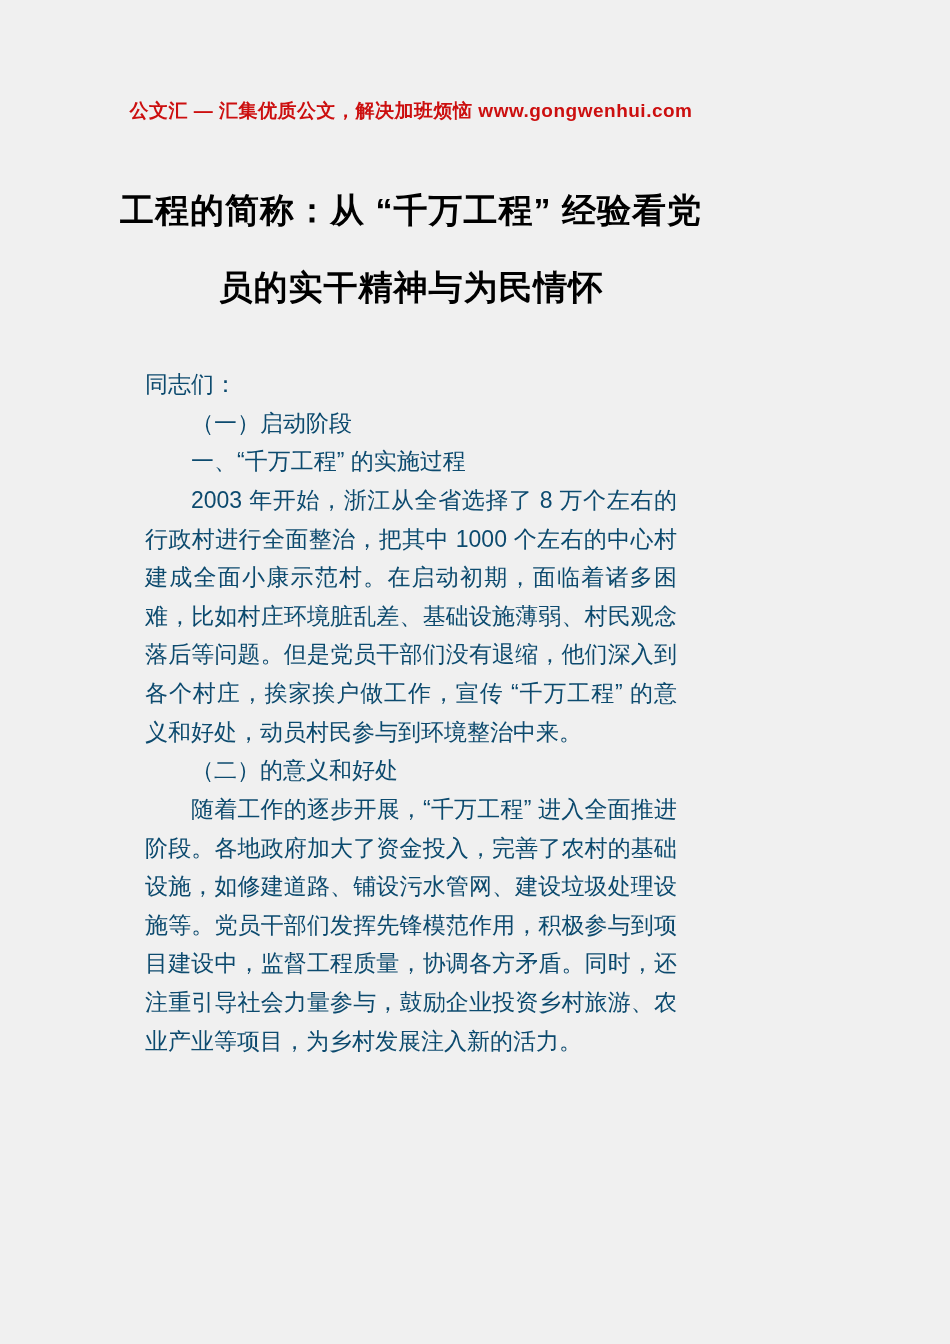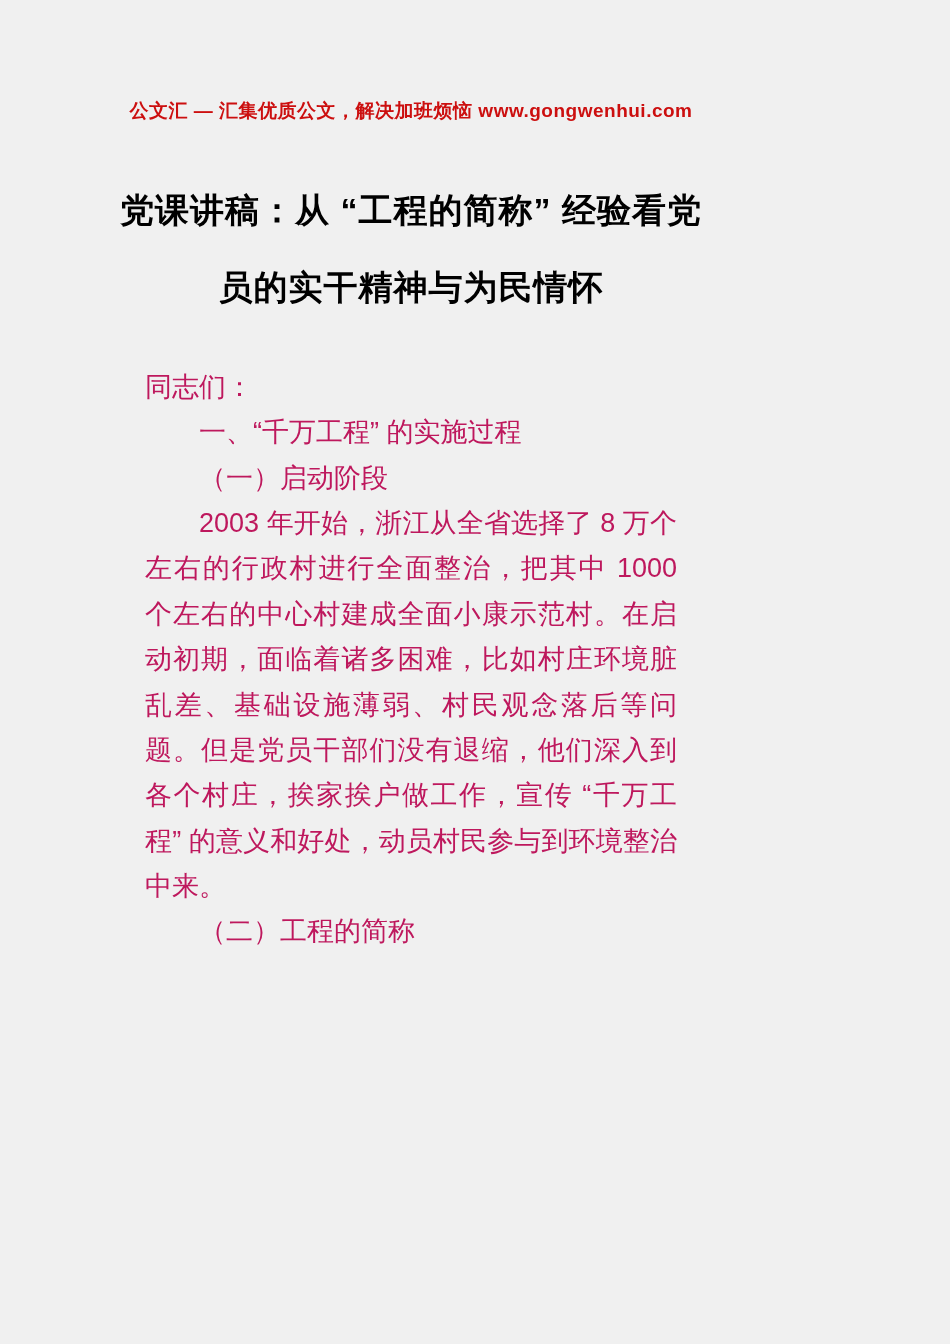--- a/index.html
+++ b/index.html
@@ -32,44 +32,45 @@
       margin: 48px 120px 0 120px;
       text-align: center;
       font-size: 34px;
       font-weight: bold;
       line-height: 2.25;
       color: #000000;
       letter-spacing: 1px;
     }
     .doc-body {
       margin: 40px 145px 0 145px;
-      font-size: 27px;
+      font-size: 23px;
       line-height: 1.68;
       text-align: justify;
       text-justify: inter-ideograph;
-      color: #be185d;
+      color: #0c4a6e;
     }
     .doc-body p {
       margin: 0;
       padding: 0;
     }
     .doc-body p.indent {
       text-indent: 2em;
     }
   </style>
 </head>
 <body>
 
 <div class="page">
 
   <div class="site-banner">公文汇 — 汇集优质公文，解决加班烦恼 www.gongwenhui.com</div>
 
-  <h1 class="doc-title">党课讲稿：从 “工程的简称” 经验看党员的实干精神与为民情怀</h1>
+  <h1 class="doc-title">工程的简称：从 “千万工程” 经验看党员的实干精神与为民情怀</h1>
 
   <div class="doc-body">
     <p>同志们：</p>
+    <p class="indent">（一）启动阶段</p>
     <p class="indent">一、“千万工程” 的实施过程</p>
-    <p class="indent">（一）启动阶段</p>
     <p class="indent">2003 年开始，浙江从全省选择了 8 万个左右的行政村进行全面整治，把其中 1000 个左右的中心村建成全面小康示范村。在启动初期，面临着诸多困难，比如村庄环境脏乱差、基础设施薄弱、村民观念落后等问题。但是党员干部们没有退缩，他们深入到各个村庄，挨家挨户做工作，宣传 “千万工程” 的意义和好处，动员村民参与到环境整治中来。</p>
-    <p class="indent">（二）工程的简称</p>
+    <p class="indent">（二）的意义和好处</p>
+    <p class="indent">随着工作的逐步开展，“千万工程” 进入全面推进阶段。各地政府加大了资金投入，完善了农村的基础设施，如修建道路、铺设污水管网、建设垃圾处理设施等。党员干部们发挥先锋模范作用，积极参与到项目建设中，监督工程质量，协调各方矛盾。同时，还注重引导社会力量参与，鼓励企业投资乡村旅游、农业产业等项目，为乡村发展注入新的活力。</p>
   </div>
 
 </div>
 
 </body></html>

